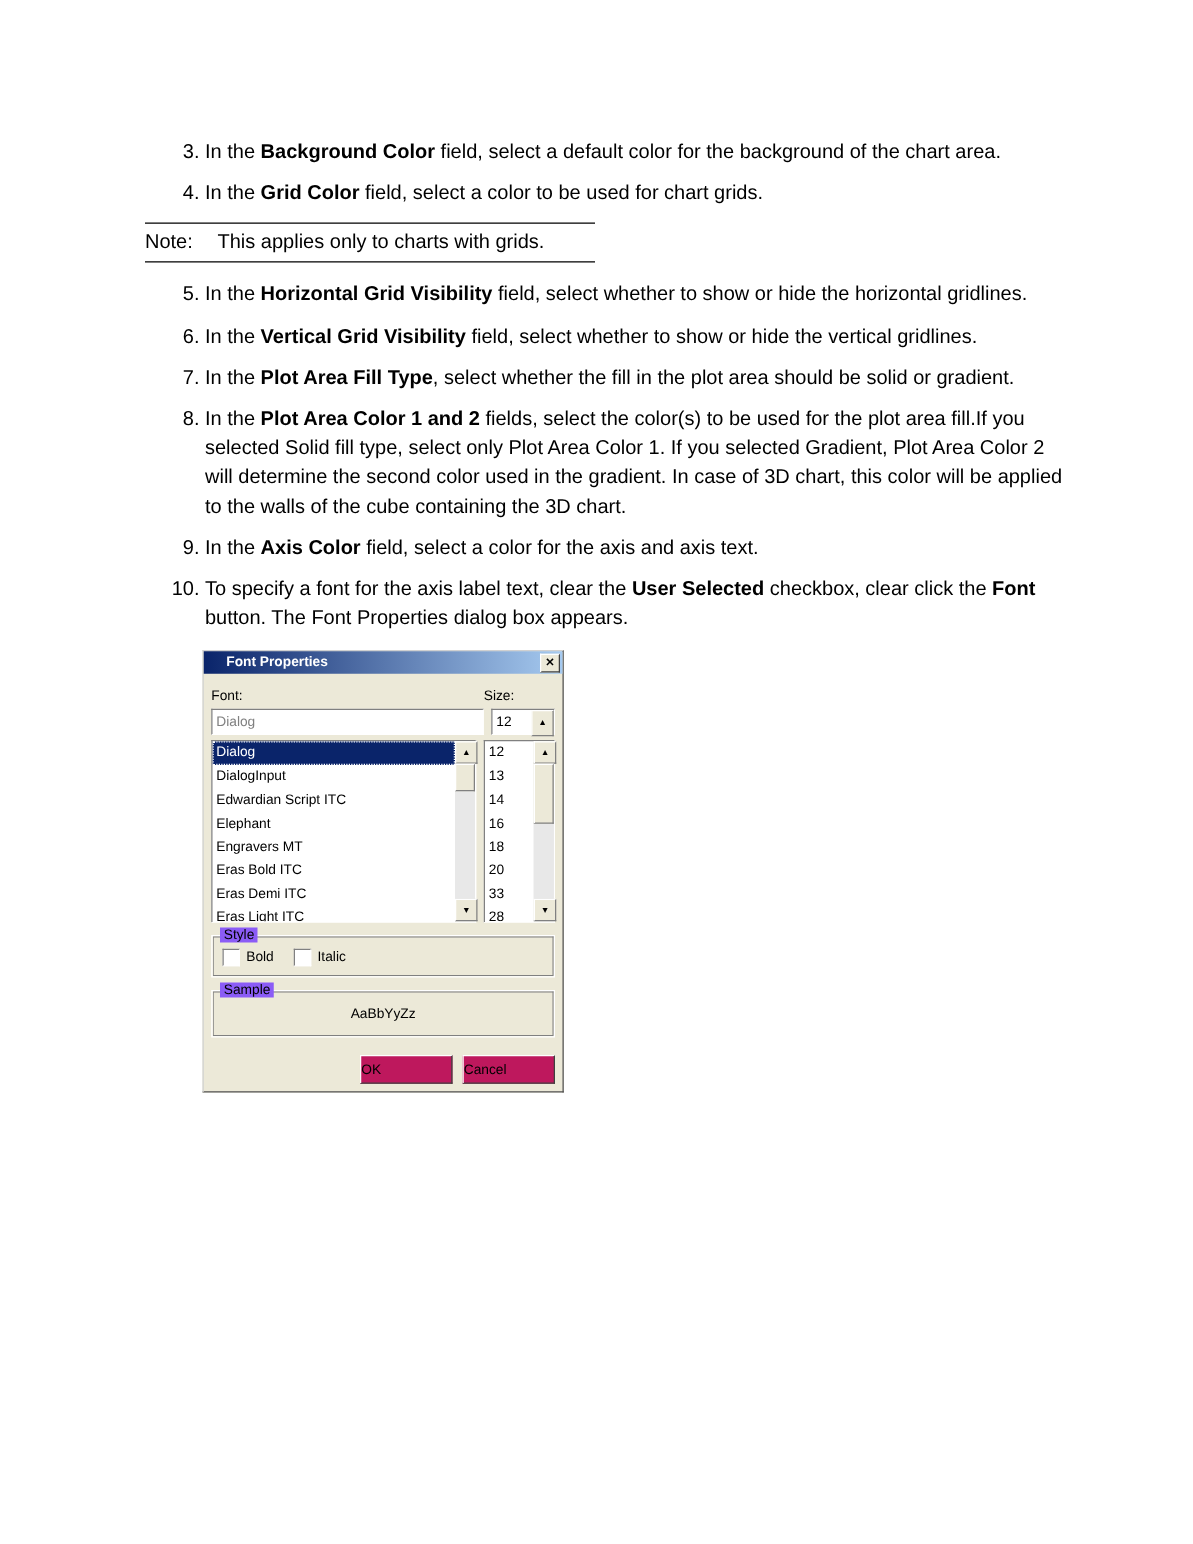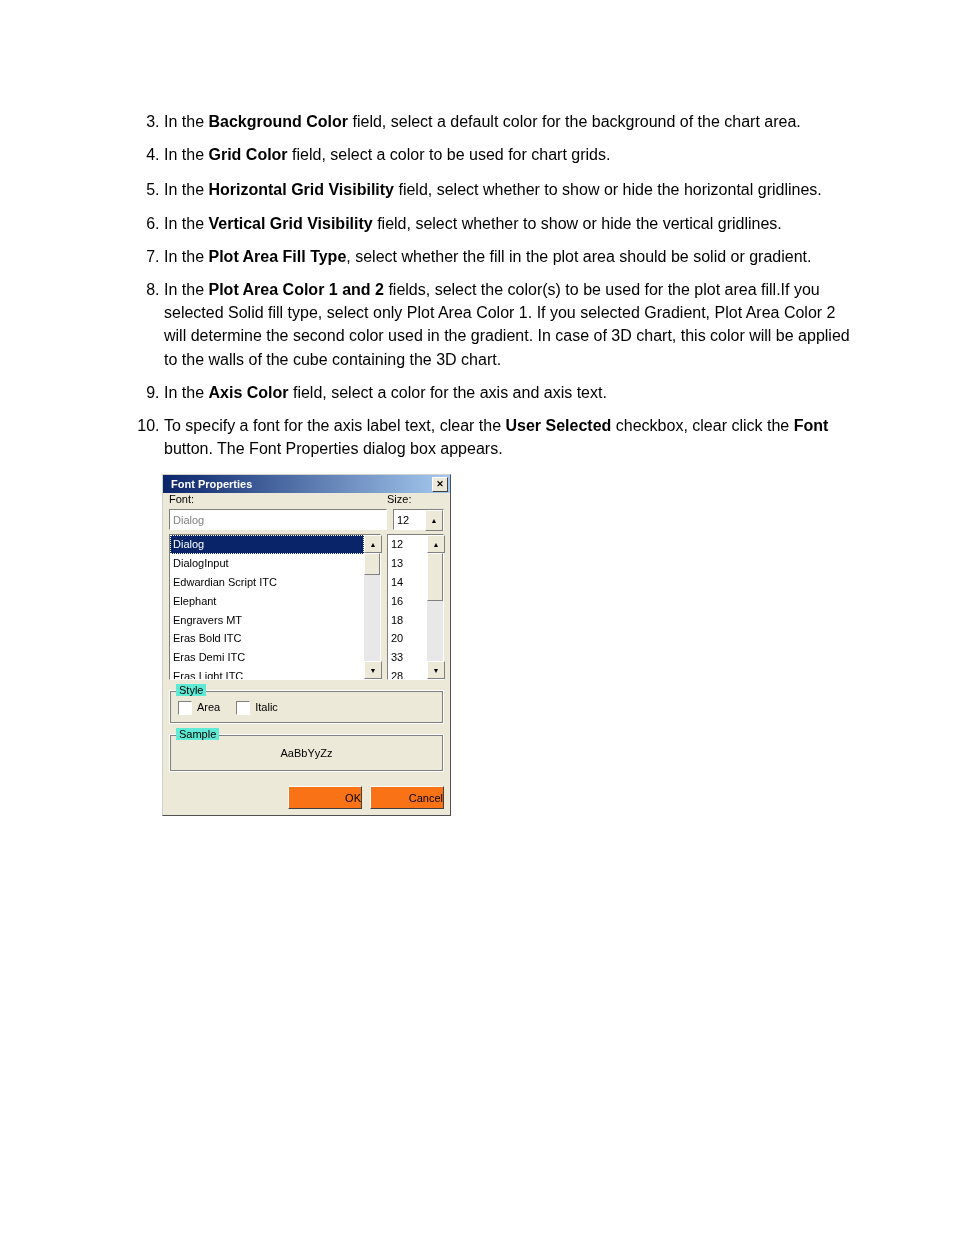--- a/index.html
+++ b/index.html
@@ -53,42 +53,42 @@
     border-left: 1px solid #d0d0d0;
     border-right: 1px solid #505050;
     border-bottom: 1px solid #505050;
     background: #ece9d8;
   }
   .titlebar {
     display: flex;
     align-items: center;
     justify-content: space-between;
     height: 18px;
-    padding: 0 2px 0 8px;
+    padding: 0 2px 0 18px;
     background: linear-gradient(to right, #0a246a, #a6caf0);
     color: #fff;
     font-weight: bold;
   }
   .close-btn {
     width: 14px;
     height: 13px;
     background: #ece9d8;
     color: #000;
     border-top: 1px solid #fff;
     border-left: 1px solid #fff;
     border-right: 1px solid #404040;
     border-bottom: 1px solid #404040;
     font-size: 9px;
     display: flex;
     align-items: center;
     justify-content: center;
     font-weight: bold;
   }
   .dlg-body {
-    padding: 0 6px 6px 6px;
+    padding: 12px 6px 6px 6px;
   }
   .row-labels {
     display: flex;
     margin-bottom: 4px;
   }
   .row-labels .col1 { flex: 0 0 218px; }
   .row-labels .col2 { flex: 1; }
   .row-inputs {
     display: flex;
     gap: 6px;
@@ -168,58 +168,64 @@
   .fieldset {
     border: 1px solid #fff;
     box-shadow: inset 1px 1px 0 #808080, inset -1px -1px 0 #808080;
     margin-top: 10px;
     padding: 10px 8px 8px 8px;
     position: relative;
   }
   .legend {
     position: absolute;
     top: -7px; left: 6px;
-    background: #5eead4;
+    background: #8b5cf6;
     padding: 0 3px;
     font-size: 11px;
   }
   .check-row { display:flex; gap:16px; align-items:center; }
   .checkbox {
     width:12px; height:12px; background:#fff;
     border-top:1px solid #808080; border-left:1px solid #808080;
     border-right:1px solid #fff; border-bottom:1px solid #fff;
     margin-right:5px; display:inline-block; vertical-align:middle;
   }
   .sample-text { text-align:center; padding: 2px 0 4px 0; }
   .dlg-buttons {
     display:flex; justify-content:flex-end; gap:8px;
     padding: 8px 6px 6px 6px;
   }
   .win-btn {
     width:72px; height:21px;
-    background:#f97316;
+    background:#be185d;
     border-top:1px solid #fff; border-left:1px solid #fff;
     border-right:1px solid #404040; border-bottom:1px solid #404040;
-    display:flex; align-items:center; justify-content:flex-end;
+    display:flex; align-items:center; justify-content:flex-start;
   }
 </style>
 </head>
 <body>
 
 <div class="page">
 
   <ol class="steps" start="3">
     <li>
       <span>In the </span><span class="bold">Background Color</span><span> field, select a default color for the background of the chart area.</span>
     </li>
     <li>
       <span>In the </span><span class="bold">Grid Color</span><span> field, select a color to be used for chart grids.</span>
     </li>
   </ol>
 
+  <div class="note-box">
+    <div class="note-row">
+      <div class="note-label">Note:</div>
+      <div>This applies only to charts with grids.</div>
+    </div>
+  </div>
 
   <ol class="steps" start="5">
     <li>
       <span>In the </span><span class="bold">Horizontal Grid Visibility</span><span> field, select whether to show or hide the horizontal gridlines.</span>
     </li>
     <li>
       <span>In the </span><span class="bold">Vertical Grid Visibility</span><span> field, select whether to show or hide the vertical gridlines.</span>
     </li>
     <li>
       <span>In the </span><span class="bold">Plot Area Fill Type</span><span>, select whether the fill in the plot area should be solid or gradient.</span>
@@ -294,21 +300,21 @@
                   <div class="scroll-thumb size-thumb"></div>
                 </div>
               <div class="scroll-btn">▼</div>
             </div>
           </div>
         </div>
 
         <div class="fieldset">
           <div class="legend">Style</div>
           <div class="check-row">
-            <label><span class="checkbox"></span><span>Area</span></label>
+            <label><span class="checkbox"></span><span>Bold</span></label>
             <label><span class="checkbox"></span><span>Italic</span></label>
           </div>
         </div>
 
         <div class="fieldset">
           <div class="legend">Sample</div>
           <div class="sample-text">AaBbYyZz</div>
         </div>
       </div>
       <div class="dlg-buttons">

